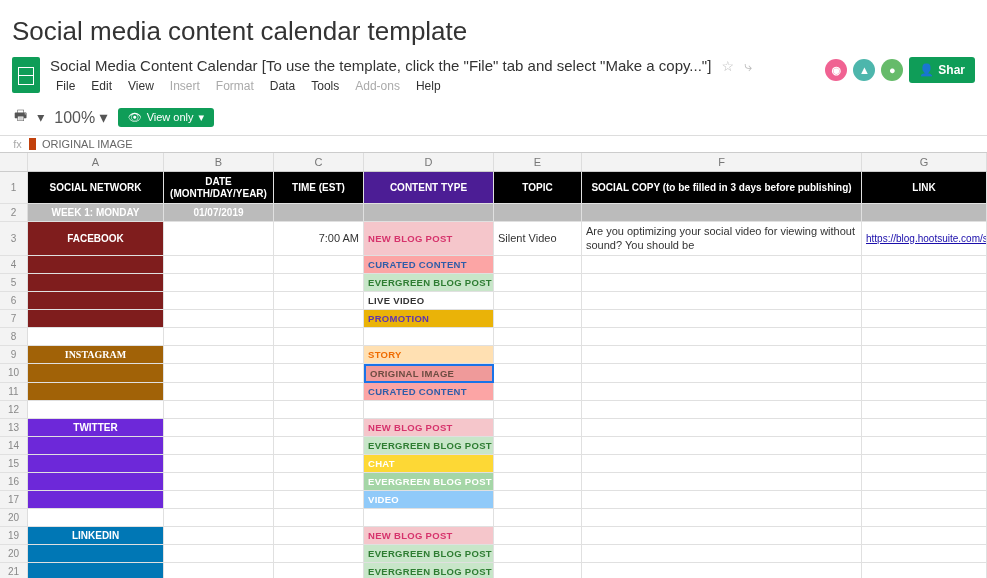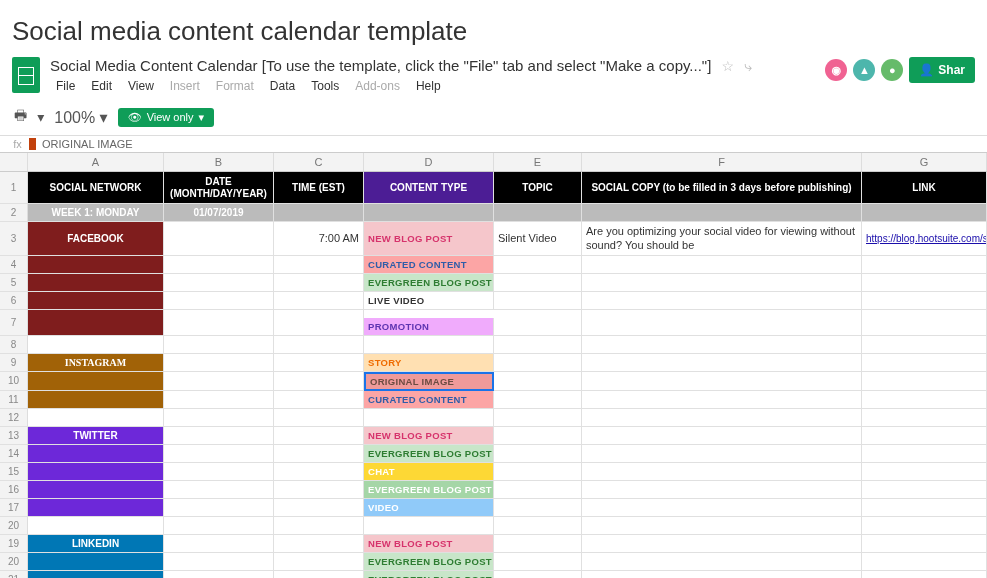--- a/index.html
+++ b/index.html
@@ -30,21 +30,21 @@
 .sheet { display: grid; grid-template-columns: 28px 136px 110px 90px 130px 88px 280px 125px; }
 .rownum { background: #f3f3f3; text-align: center; font-size: 10px; color: #888; border-right: 1px solid #ddd; border-bottom: 1px solid #e0e0e0; display: flex; align-items: center; justify-content: center; min-height: 18px; }
 .cell { border-right: 1px solid #e0e0e0; border-bottom: 1px solid #e0e0e0; min-height: 18px; font-size: 11px; padding: 2px 4px; display: flex; align-items: center; overflow: hidden; white-space: nowrap; }
 .network { color: #fff; font-weight: bold; justify-content: center; font-size: 10px; }
 .fb { background: #7f1d1d; } .ig { background: #a16207; font-family: Liberation Serif, serif; } .tw { background: #6d28d9; } .li { background: #0077b5; }
 .ct { font-weight: bold; font-size: 9.5px; letter-spacing: 0.3px; }
 .ct-new { background: #f5c6cb; color: #d6336c; }
 .ct-curated { background: #fca5a5; color: #2f5da8; }
 .ct-evergreen { background: #c8e6c9; color: #2e7d32; }
 .ct-live { background: #fff; color: #333; }
-.ct-promo { background: #f0abfc; color: #5e35b1; margin-top: 8px; }
+.ct-promo { background: #eab308; color: #5e35b1; }
 .ct-story { background: #ffe0b2; color: #ef6c00; }
 .ct-original { background: #ef9a9a; color: #6d4c41; border: 2px solid #1a73e8 !important; }
 .ct-chat { background: #fdd835; color: #fff; }
 .ct-evergreen2 { background: #a5d6a7; color: #fff; }
 .ct-video { background: #90caf9; color: #fff; }
 .link { color: #1a0dab; text-decoration: underline; font-size: 10px; }
 .wrap { white-space: normal; line-height: 1.3; }
 </style>
 </head>
 <body>

